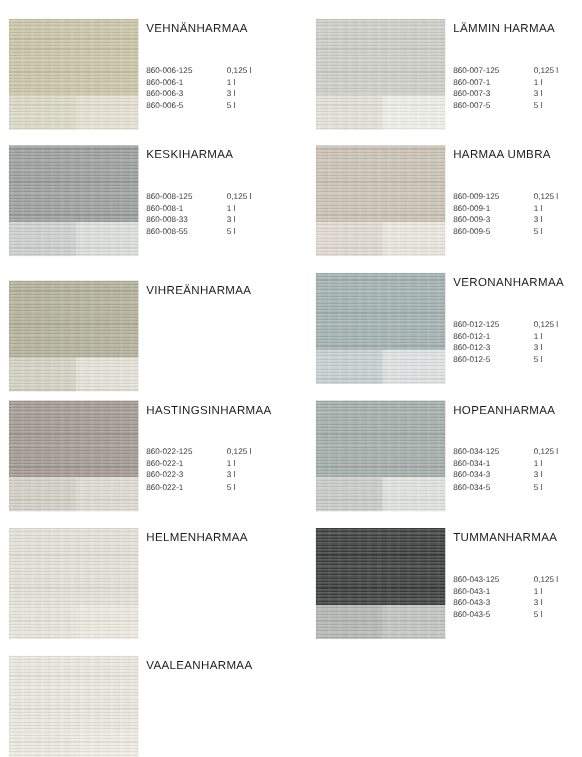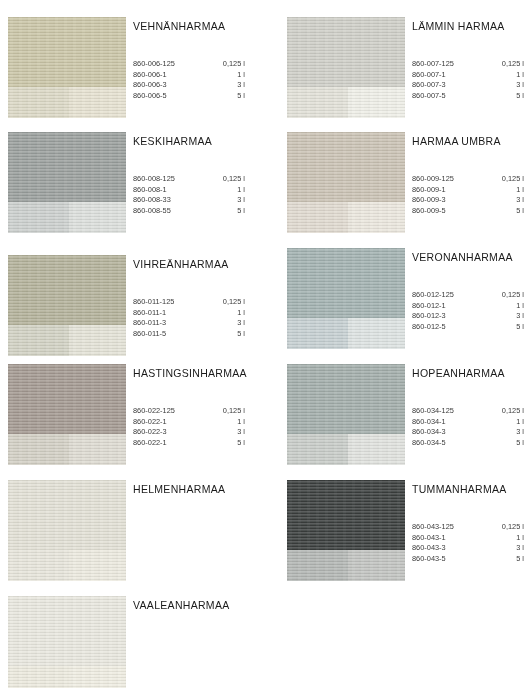--- a/index.html
+++ b/index.html
@@ -102,21 +102,21 @@
     font-size: 7.4px;
     color: #3a3a3a;
     padding: 0;
     line-height: 10.6px;
     white-space: nowrap;
   }
   .code-table td.code-cell {
     text-align: left;
   }
   .code-table td.vol-cell {
-    text-align: right;
+    text-align: left;
   }
 </style>
 </head>
 <body>
 
 <div id="catalog">
     <div class="swatch-card" style="left: 0px; top: 0px;">
       <div class="swatch">
         <div class="swatch-main" style="background: rgb(203, 198, 168);"></div>
         <div class="swatch-bot-left" style="background: rgb(220, 217, 198);"></div>
@@ -233,40 +233,20 @@
       </table>
     </div>
     <div class="swatch-card" style="left: 0px; top: 238px;">
       <div class="swatch">
         <div class="swatch-main" style="background: rgb(180, 178, 155);"></div>
         <div class="swatch-bot-left" style="background: rgb(210, 210, 196);"></div>
         <div class="swatch-bot-right" style="background: rgb(228, 227, 215);"></div>
         <div class="swatch-texture"></div>
       </div>
       <div class="card-title">VIHREÄNHARMAA</div>
-      <table class="code-table">
-        <tbody>
-          <tr>
-            <td class="code-cell">860-011-125</td>
-            <td class="vol-cell">0,125 l</td>
-          </tr>
-          <tr>
-            <td class="code-cell">860-011-1</td>
-            <td class="vol-cell">1 l</td>
-          </tr>
-          <tr>
-            <td class="code-cell">860-011-3</td>
-            <td class="vol-cell">3 l</td>
-          </tr>
-          <tr>
-            <td class="code-cell">860-011-5</td>
-            <td class="vol-cell">5 l</td>
-          </tr>
-        </tbody>
-      </table>
     </div>
     <div class="swatch-card" style="left: 279px; top: 231px;">
       <div class="swatch">
         <div class="swatch-main" style="background: rgb(163, 178, 177);"></div>
         <div class="swatch-bot-left" style="background: rgb(198, 208, 210);"></div>
         <div class="swatch-bot-right" style="background: rgb(221, 227, 226);"></div>
         <div class="swatch-texture"></div>
       </div>
       <div class="card-title">VERONANHARMAA</div>
       <table class="code-table">

